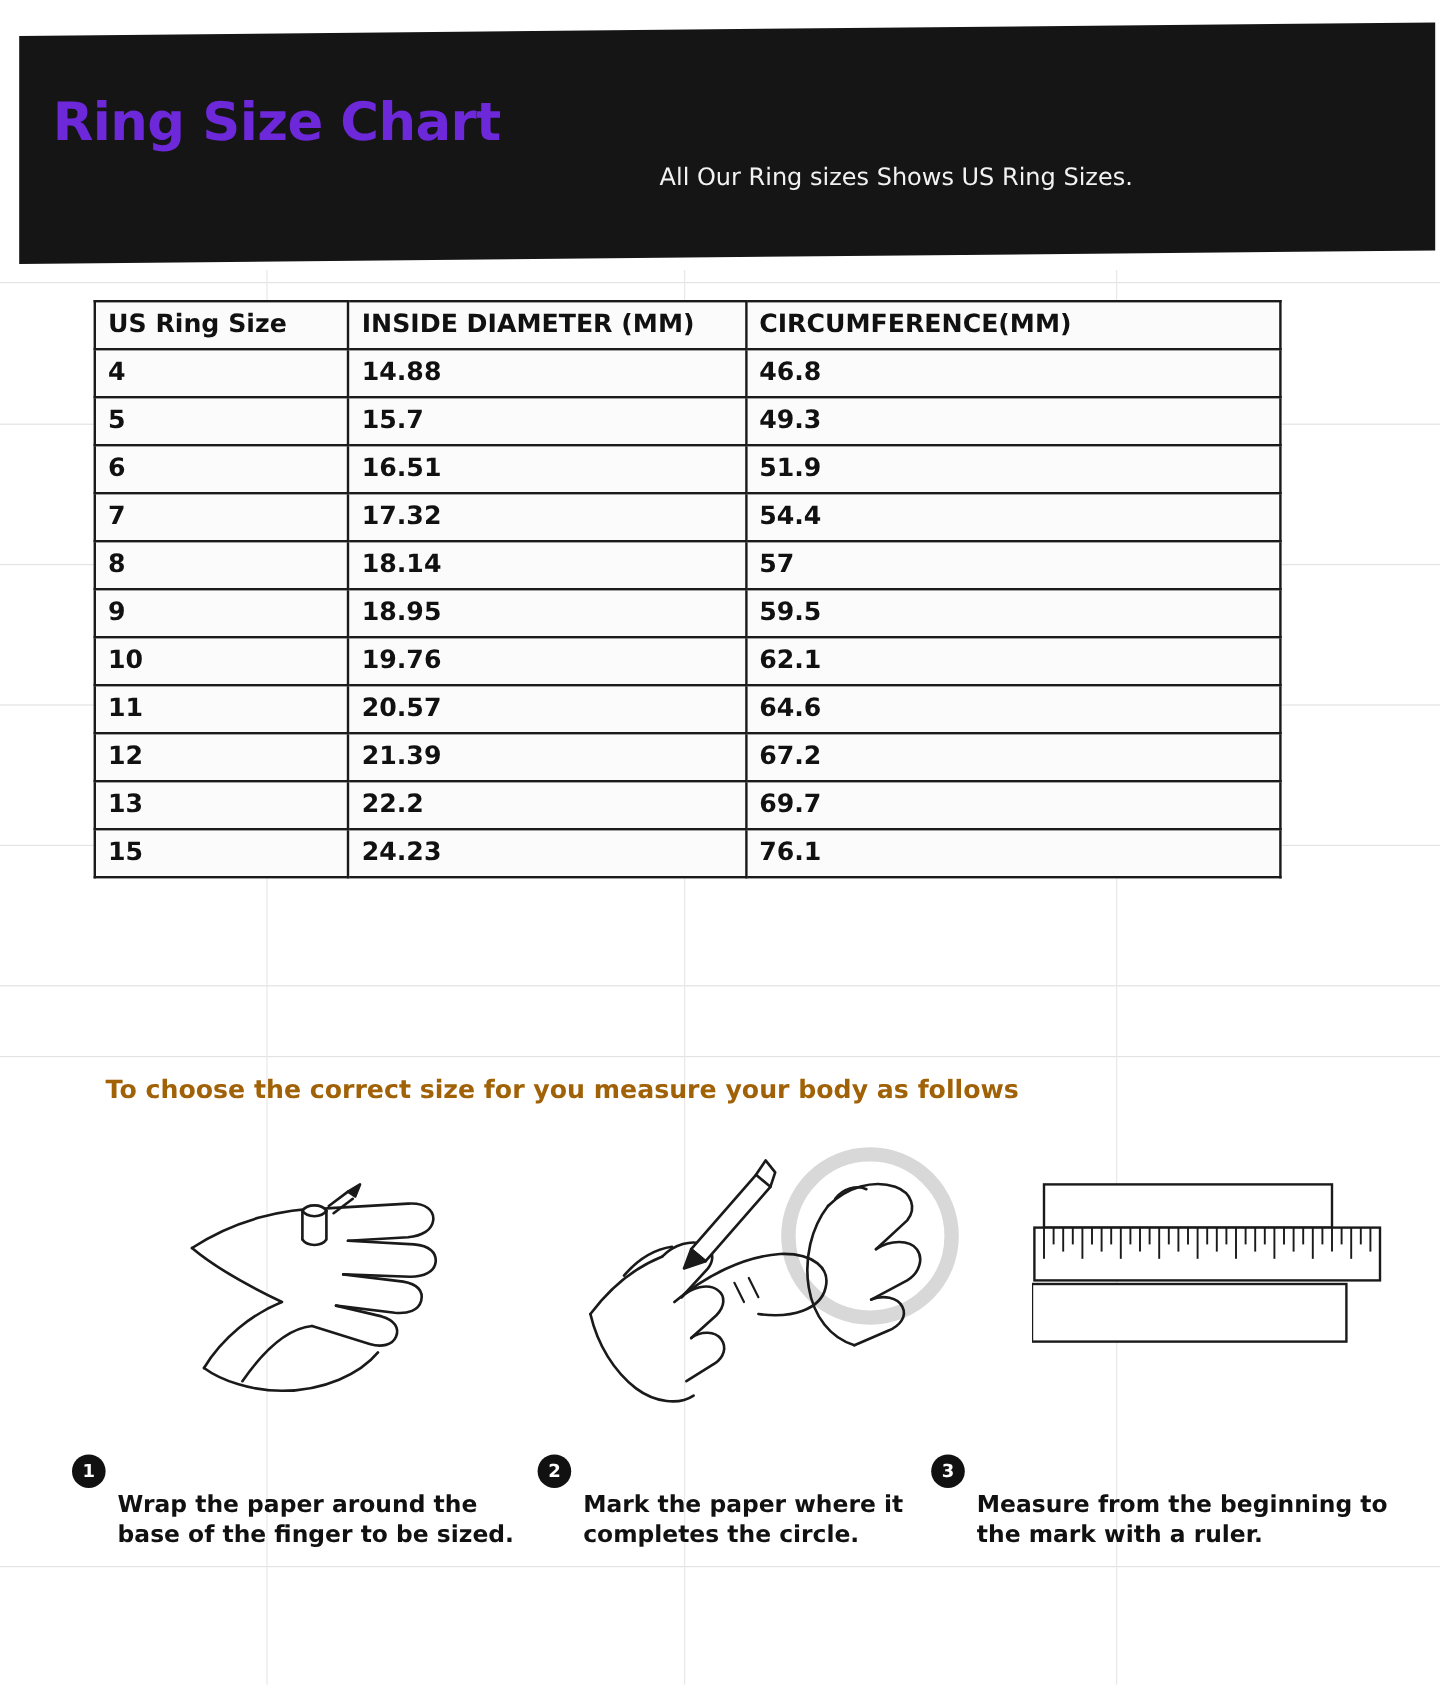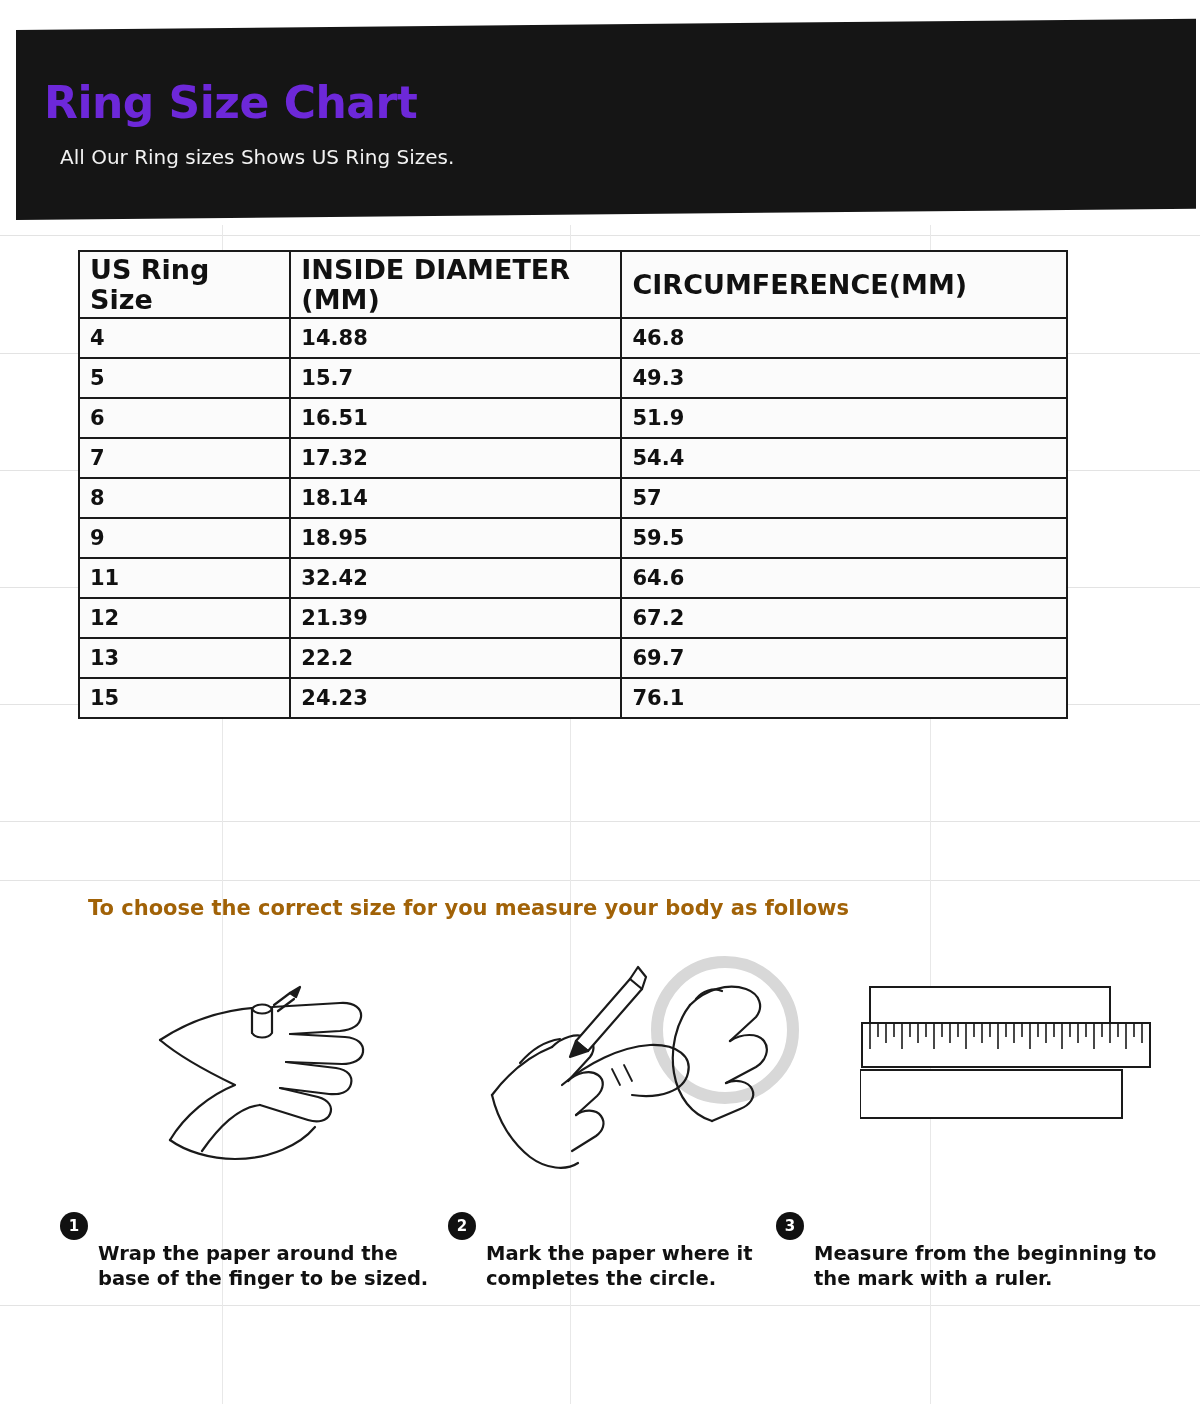--- a/index.html
+++ b/index.html
@@ -47,22 +47,23 @@
     font-size: 44px;
     font-weight: bold;
     letter-spacing: -0.5px;
     margin: 0 0 6px 0;
     line-height: 1.15;
   }
   .chart-subtitle {
     color: #f2f2f2;
     font-size: 20px;
     font-weight: normal;
-    margin: 16px;
+    margin: 0;
     line-height: 1.2;
+    text-align: right;
   }
 
   
   .paper-lines {
     position: absolute;
     left: 0; top: 225px;
     width: 1200px;
     height: 1179px;
     pointer-events: none;
   }
@@ -98,21 +99,21 @@
   table.size-table td {
     border: 2px solid #1a1a1a;
     text-align: left;
     padding: 3px 10px;
     height: 40px;
     font-weight: bold;
     color: #111111;
     line-height: 1.1;
     background: #fbfbfb;
   }
-  table.size-table th { font-size: 27px; }
+  table.size-table th { font-size: 21px; }
   table.size-table td { font-size: 21px; }
   th.col-size, td.col-size { width: 212px; }
   th.col-diam, td.col-diam { width: 332px; }
   th.col-circ, td.col-circ { width: 446px; }
 
   
   .instruction-line {
     position: absolute;
     left: 88px;
     top: 896px;
@@ -237,22 +238,27 @@
         <td class="col-size">8</td>
         <td class="col-diam">18.14</td>
         <td class="col-circ">57</td>
       </tr>
       <tr>
         <td class="col-size">9</td>
         <td class="col-diam">18.95</td>
         <td class="col-circ">59.5</td>
       </tr>
       <tr>
+        <td class="col-size">10</td>
+        <td class="col-diam">19.76</td>
+        <td class="col-circ">62.1</td>
+      </tr>
+      <tr>
         <td class="col-size">11</td>
-        <td class="col-diam">32.42</td>
+        <td class="col-diam">20.57</td>
         <td class="col-circ">64.6</td>
       </tr>
       <tr>
         <td class="col-size">12</td>
         <td class="col-diam">21.39</td>
         <td class="col-circ">67.2</td>
       </tr>
       <tr>
         <td class="col-size">13</td>
         <td class="col-diam">22.2</td>

